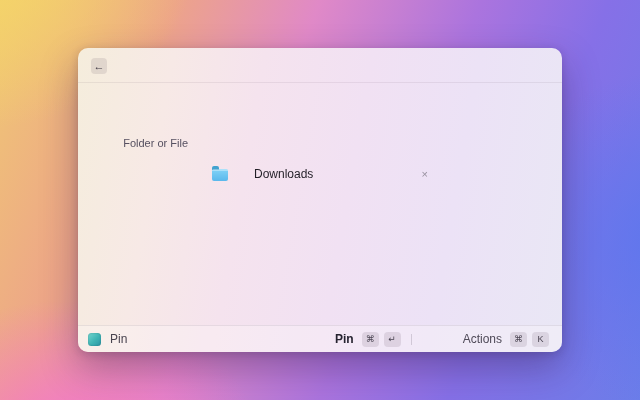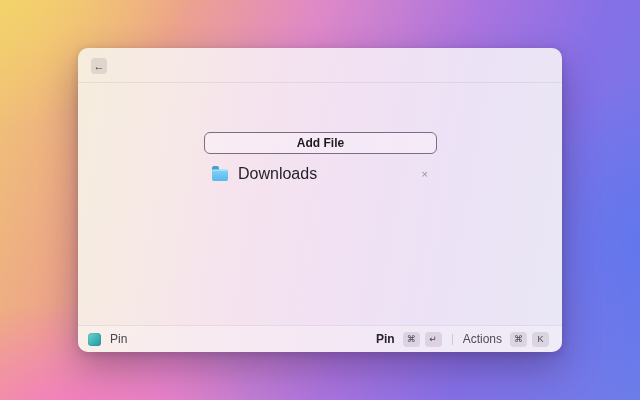--- a/index.html
+++ b/index.html
@@ -58,64 +58,62 @@
     border-radius: 1.5px 2px 2px 2px; flex: 0 0 auto;
   }
   .folder-icon::before {
     content: ""; position: absolute; top: -3px; left: 0;
     width: 7px; height: 4px; background: #41a2cf; border-radius: 2px 2px 0 0;
   }
   .folder-icon::after {
     content: ""; position: absolute; top: 0; left: 0; right: 0; height: 2px;
     background: rgba(255,255,255,0.35); border-radius: 1.5px 2px 0 0;
   }
-  .file-name { margin-left: 10px; font-size: 16px; font-weight: 500; color: #221f27; }
+  .file-name { margin-left: 26px; font-size: 12px; font-weight: 500; color: #221f27; }
   .remove-x {
     margin-left: auto; font-size: 11px; color: #97909e; line-height: 1; cursor: default;
   }
 
   .win-footer {
     position: absolute; left: 0; right: 0; bottom: 0; height: 27px;
     border-top: 1px solid rgba(60, 40, 70, 0.09);
     background: rgba(255, 252, 252, 0.28);
     display: flex; align-items: center; padding: 0 13px 0 10px; text-align: center;
   }
   .app-icon {
     width: 13px; height: 13px; border-radius: 3.5px; flex: 0 0 auto;
     background: linear-gradient(135deg, #74d6cf 0%, #3fb4b4 55%, #2b94a4 100%);
     box-shadow: inset 0 0 2px rgba(0,60,70,0.35);
   }
   .app-name { margin-left: 9px; font-size: 12px; color: #49444f; }
   .footer-right { margin-left: auto; display: flex; align-items: center; gap: 5px; }
   .action-label { font-size: 12px; font-weight: 700; color: #262330; padding-right: 3px; }
-  .action-label.secondary { font-weight: 400; color: #4f4a58; }
+  .action-label.secondary { font-weight: 400; color: #4f4a58; margin-left: 41px; }
   .kbd {
     min-width: 17px; height: 15px; padding: 0 3px; border-radius: 4px;
     background: rgba(100, 82, 104, 0.15);
     display: inline-flex; align-items: center; justify-content: center;
     font-size: 9px; color: #4a4452; line-height: 1;
   }
   .footer-divider { width: 1px; height: 11px; background: rgba(60,50,70,0.18); margin: 0 5px; }
 </style>
 </head>
 <body>
 
 <div class="window">
 
   <div class="win-header">
     <div class="back-btn">
       <span>←</span>
     </div>
   </div>
 
   <div class="content">
+    <div class="field-label">Folder or File</div>
 
-    <div class="add-btn">
-      <span>Add File</span>
-    </div>
 
     <div class="file-row">
       <span class="folder-icon"></span>
       <span class="file-name">Downloads</span>
       <span class="remove-x">×</span>
     </div>
   </div>
 
   <div class="win-footer">
     <span class="app-icon"></span>

